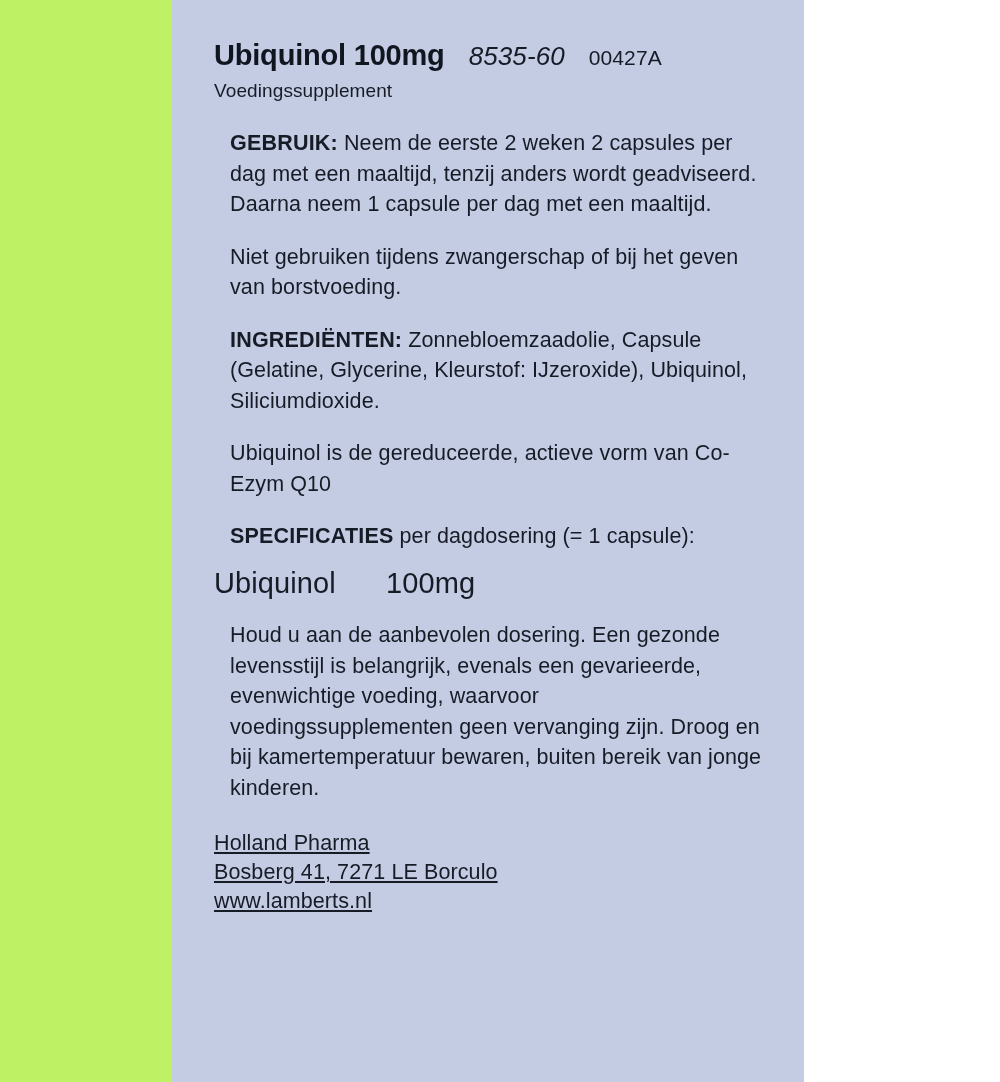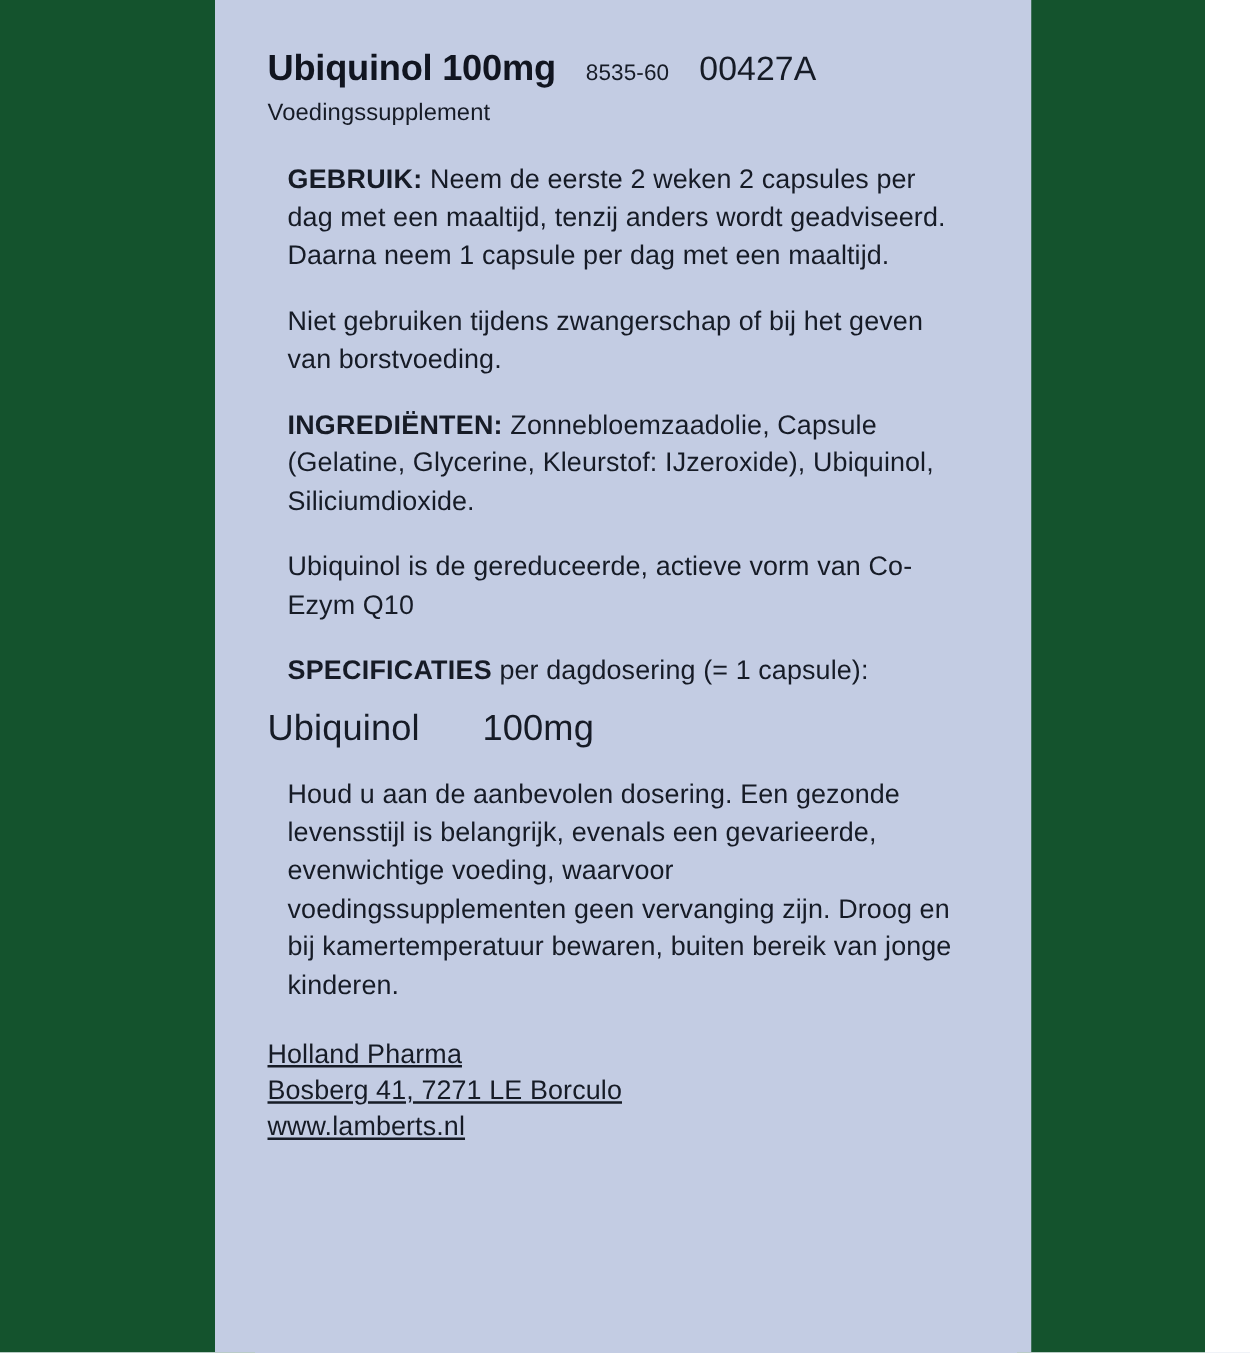--- a/index.html
+++ b/index.html
@@ -12,23 +12,23 @@
   body {
     width: 1000px;
     height: 1082px;
     font-family: "Liberation Sans", sans-serif;
     -webkit-font-smoothing: antialiased;
   }
 
   
   .page {
     position: relative;
-    width: 964px;
+    width: 804px;
     height: 1082px;
-    background: #14532d;
+    background: #bef264;
     overflow: hidden;
   }
 
   
   .label-panel {
     position: absolute;
     left: 172px;
     top: 0;
     width: 653px;
     height: 1082px;
@@ -58,28 +58,29 @@
 
   .product-title {
     font-size: 29px;
     font-weight: bold;
     letter-spacing: -0.2px;
     color: #111520;
     line-height: 34px;
   }
 
   .product-code {
-    font-size: 18px;
+    font-size: 26px;
     color: #161b26;
     margin-left: 24px;
     line-height: 34px;
+    font-style: italic;
   }
 
   .product-batch {
-    font-size: 27px;
+    font-size: 21px;
     color: #161b26;
     margin-left: 24px;
     line-height: 34px;
   }
 
   .product-subtitle {
     font-size: 19px;
     color: #161b26;
     line-height: 30px;
     margin-top: 1px;

